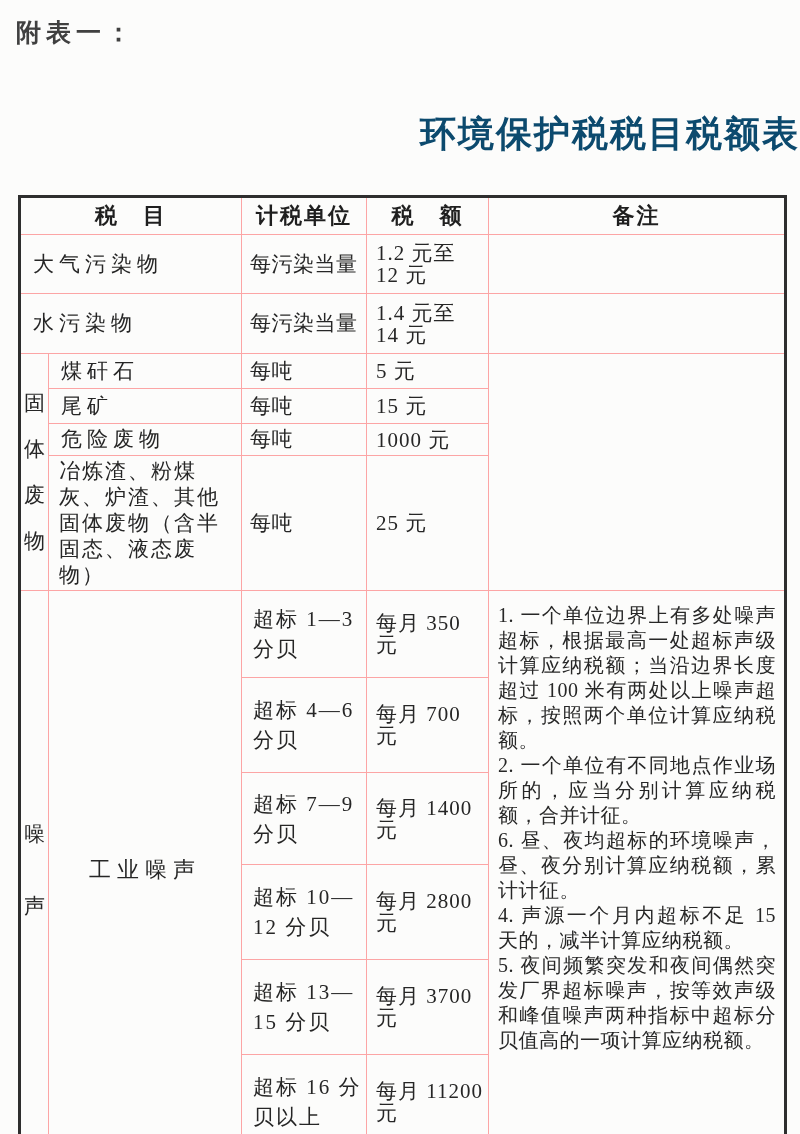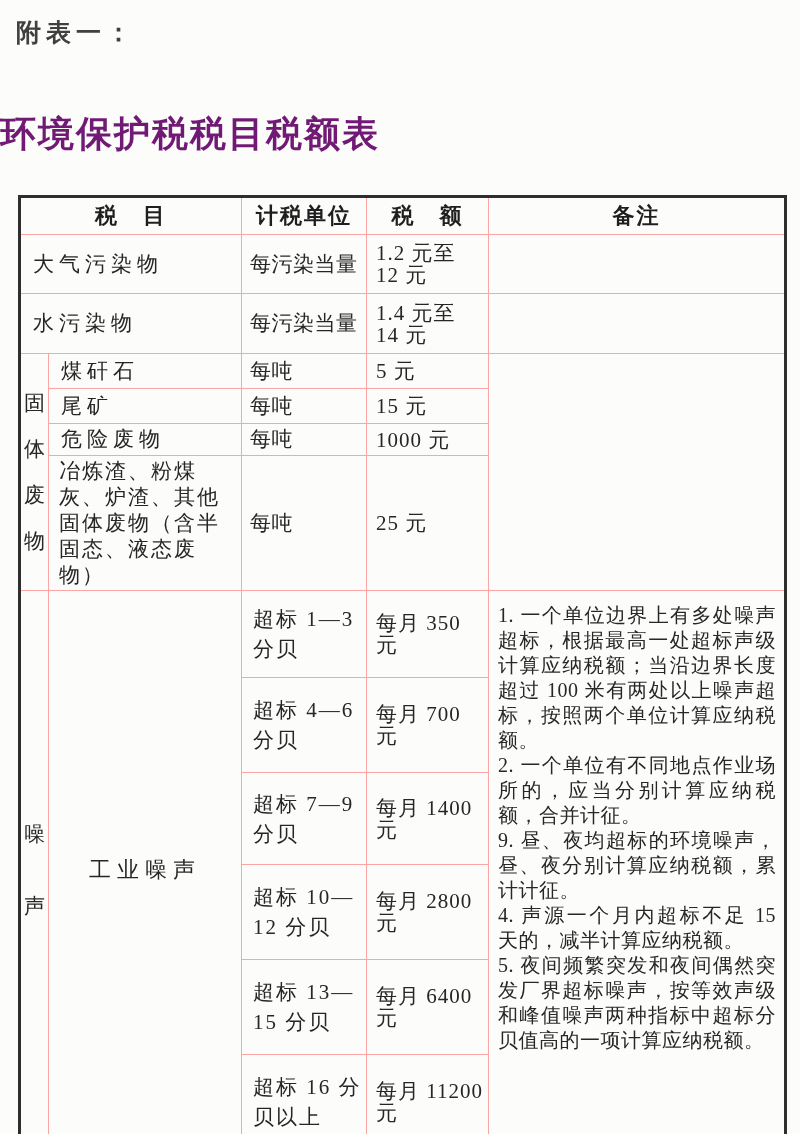--- a/index.html
+++ b/index.html
@@ -11,23 +11,23 @@
     font-family: "Liberation Serif", "DejaVu Serif", serif;
     overflow: hidden;
   }
   .appendix {
     position: absolute; left: 16px; top: 16px;
     font-size: 25px; font-weight: bold; letter-spacing: 5px;
     color: #404040;
   }
   .title {
     position: absolute; left: 0; top: 110px; width: 800px;
-    margin: 0; text-align: left;
+    margin: 0; text-align: right;
     font-size: 36px; font-weight: bold; letter-spacing: 2px;
-    color: #701a75;
+    color: #0c4a6e;
   }
   table.tax-table {
     position: absolute; left: 18px; top: 195px;
     width: 766px; height: 923px;
     border-collapse: collapse;
     table-layout: fixed;
     background: #fcfcfb;
   }
   .tax-table td, .tax-table th {
     border: 1px solid #fca5a5;
@@ -159,21 +159,21 @@
     </tr>
 
     <tr class="n1">
       <td class="vlabel ns" rowspan="6">噪声</td>
       <td class="subgroup" rowspan="6">工业噪声</td>
       <td class="exceed">超标 1—3 分贝</td>
       <td class="amount">每月 350 元</td>
       <td class="note-block" rowspan="6">
         <p>1. 一个单位边界上有多处噪声超标，根据最高一处超标声级计算应纳税额；当沿边界长度超过 100 米有两处以上噪声超标，按照两个单位计算应纳税额。</p>
         <p>2. 一个单位有不同地点作业场所的，应当分别计算应纳税额，合并计征。</p>
-        <p>9. 昼、夜均超标的环境噪声，昼、夜分别计算应纳税额，累计计征。</p>
+        <p>6. 昼、夜均超标的环境噪声，昼、夜分别计算应纳税额，累计计征。</p>
         <p>4. 声源一个月内超标不足 15 天的，减半计算应纳税额。</p>
         <p>5. 夜间频繁突发和夜间偶然突发厂界超标噪声，按等效声级和峰值噪声两种指标中超标分贝值高的一项计算应纳税额。</p>
       </td>
     </tr>
 
     <tr class="n2">
       <td class="exceed">超标 4—6 分贝</td>
       <td class="amount">每月 700 元</td>
     </tr>
 
@@ -182,21 +182,21 @@
       <td class="amount">每月 1400 元</td>
     </tr>
 
     <tr class="n4">
       <td class="exceed">超标 10—12 分贝</td>
       <td class="amount">每月 2800 元</td>
     </tr>
 
     <tr class="n5">
       <td class="exceed">超标 13—15 分贝</td>
-      <td class="amount">每月 6400 元</td>
+      <td class="amount">每月 3700 元</td>
     </tr>
 
     <tr class="n6">
       <td class="exceed">超标 16 分贝以上</td>
       <td class="amount">每月 11200 元</td>
     </tr>
   </tbody>
 </table>
 
 </body></html>

